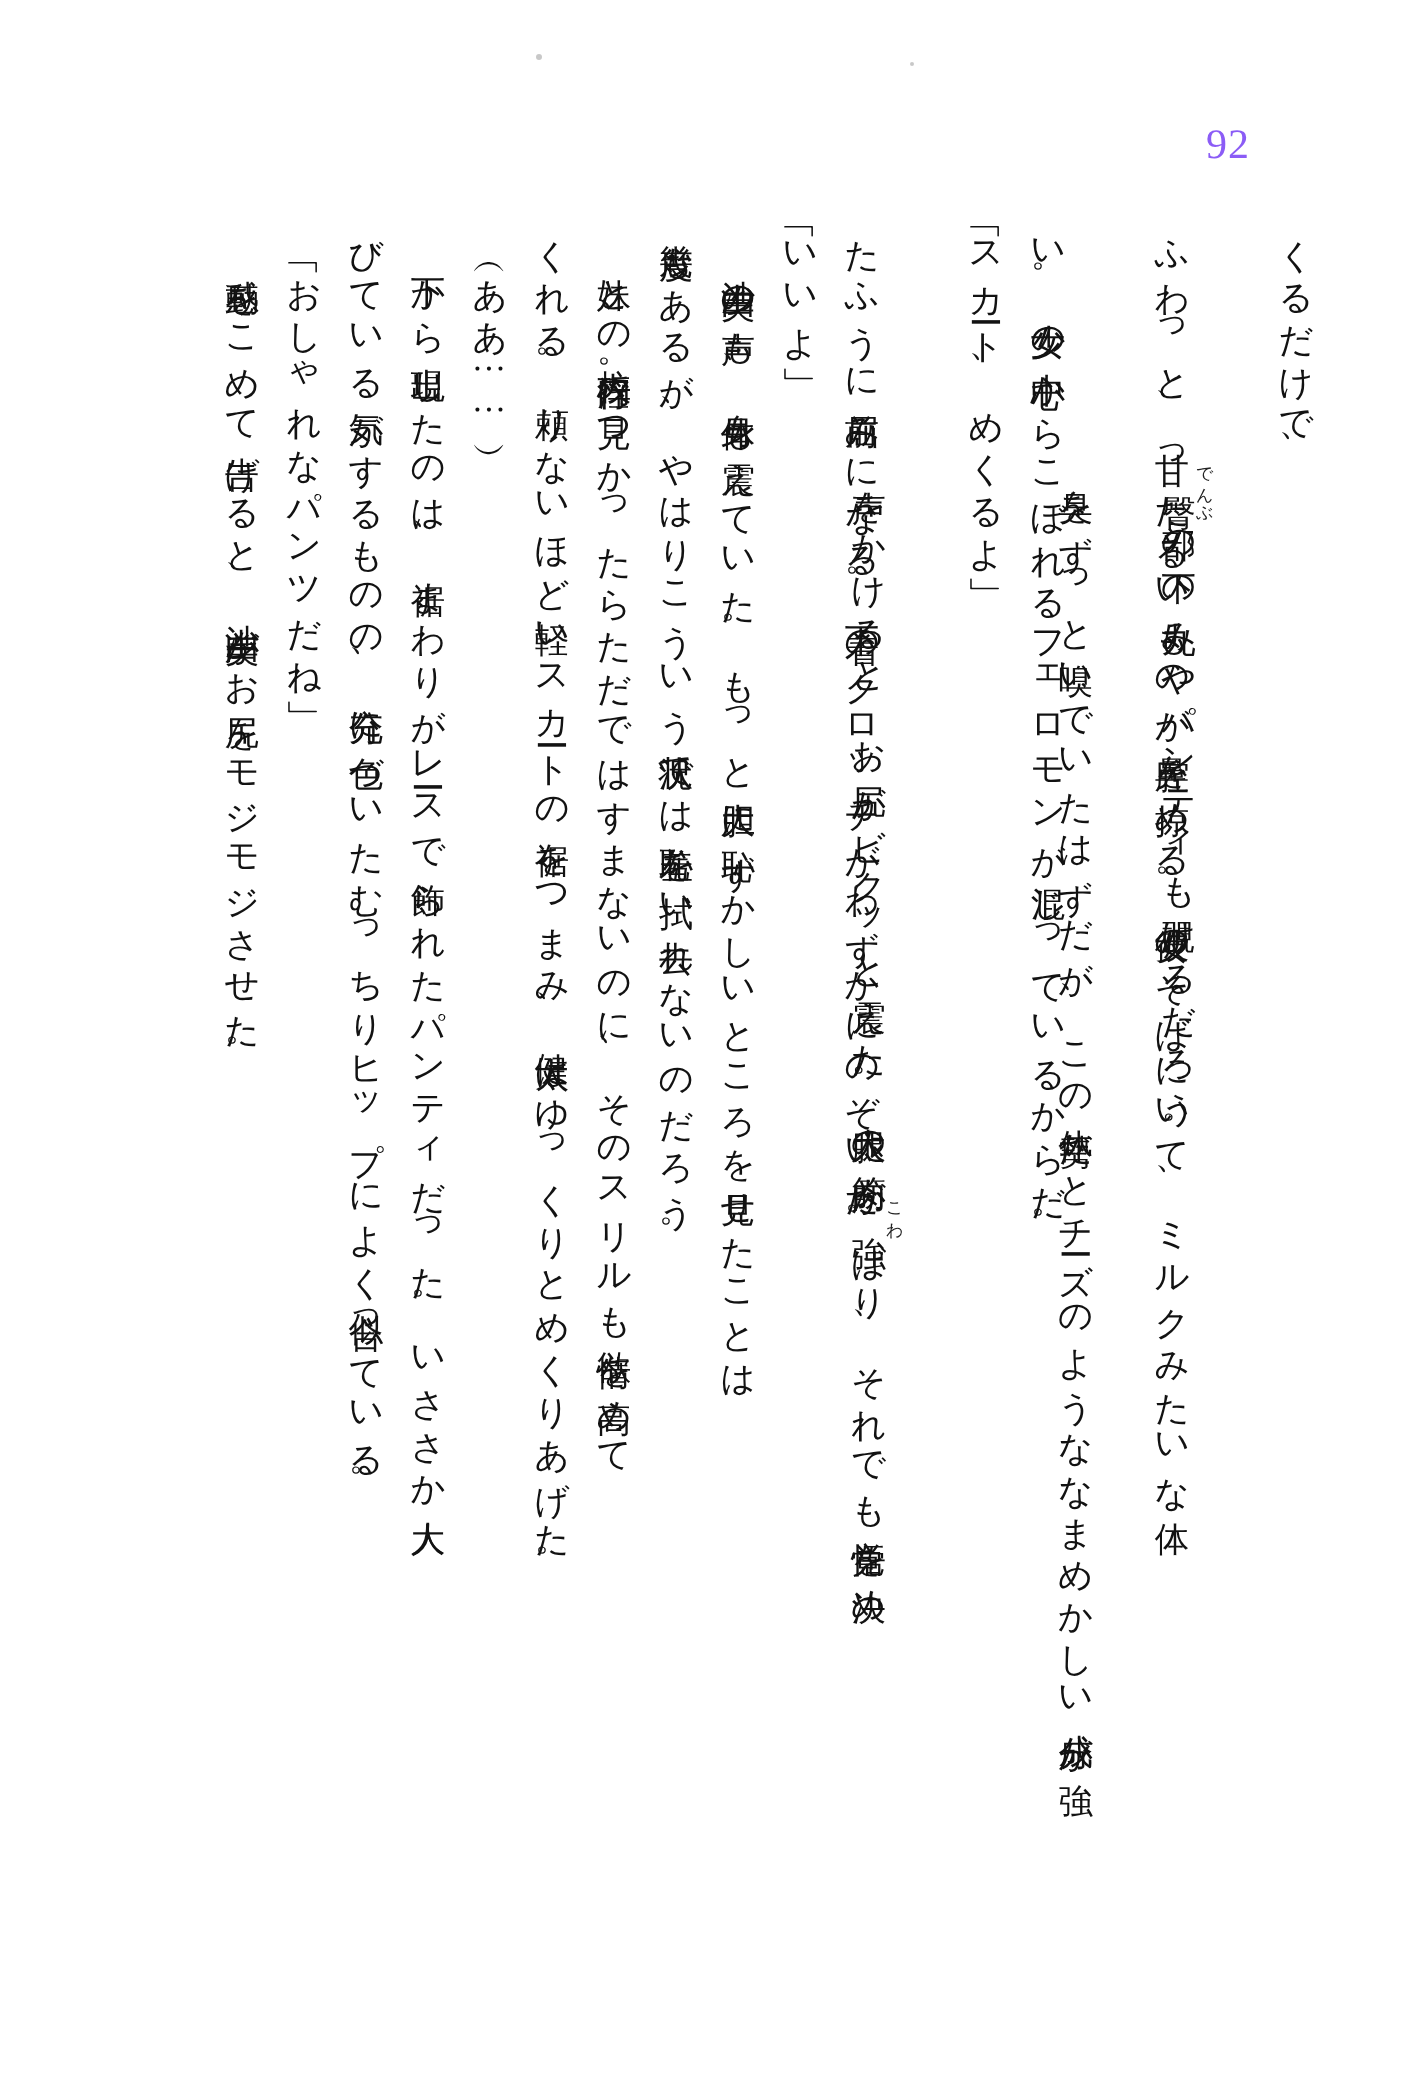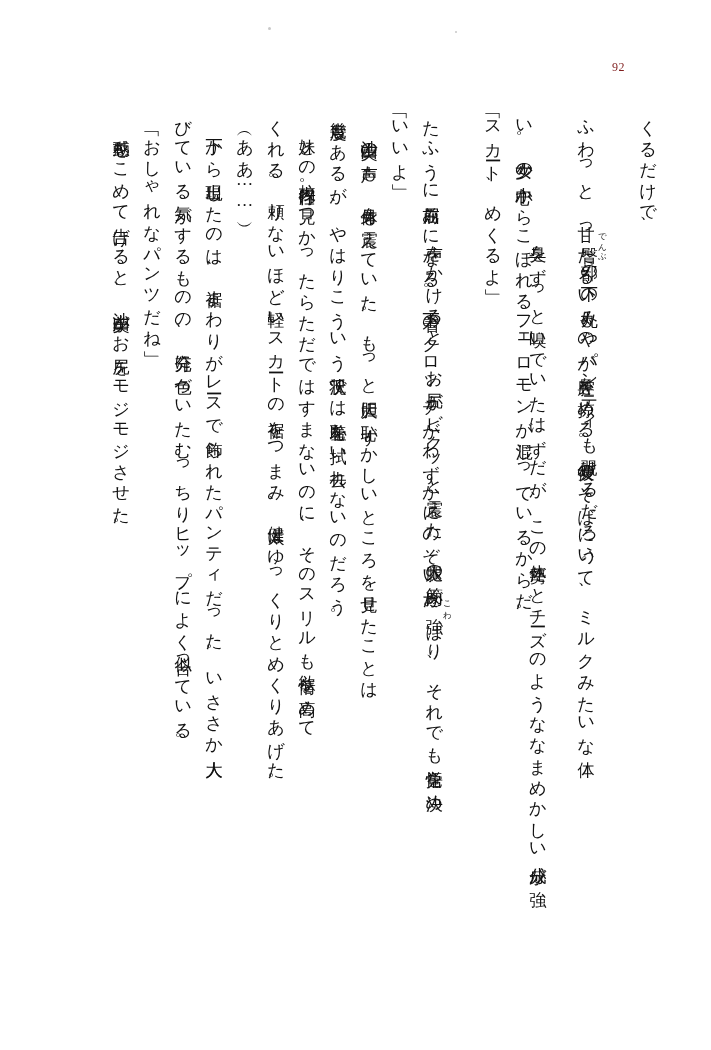--- a/index.html
+++ b/index.html
@@ -18,23 +18,23 @@
   .page {
     position: absolute;
     inset: 0;
     background: #ffffff;
   }
   
   .page-number {
     position: absolute;
     top: 60px;
     right: 86px;
-    font-size: 12px;
+    font-size: 21px;
     letter-spacing: 0.5px;
-    color: #7f1d1d;
+    color: #8b5cf6;
     font-family: "Liberation Serif", "DejaVu Serif", serif;
   }
   
   .speck {
     position: absolute;
     background: #9a9a9a;
     border-radius: 50%;
     opacity: 0.55;
   }
   .speck.s1 { width: 3px; height: 3px; top: 27px; left: 268px; }

